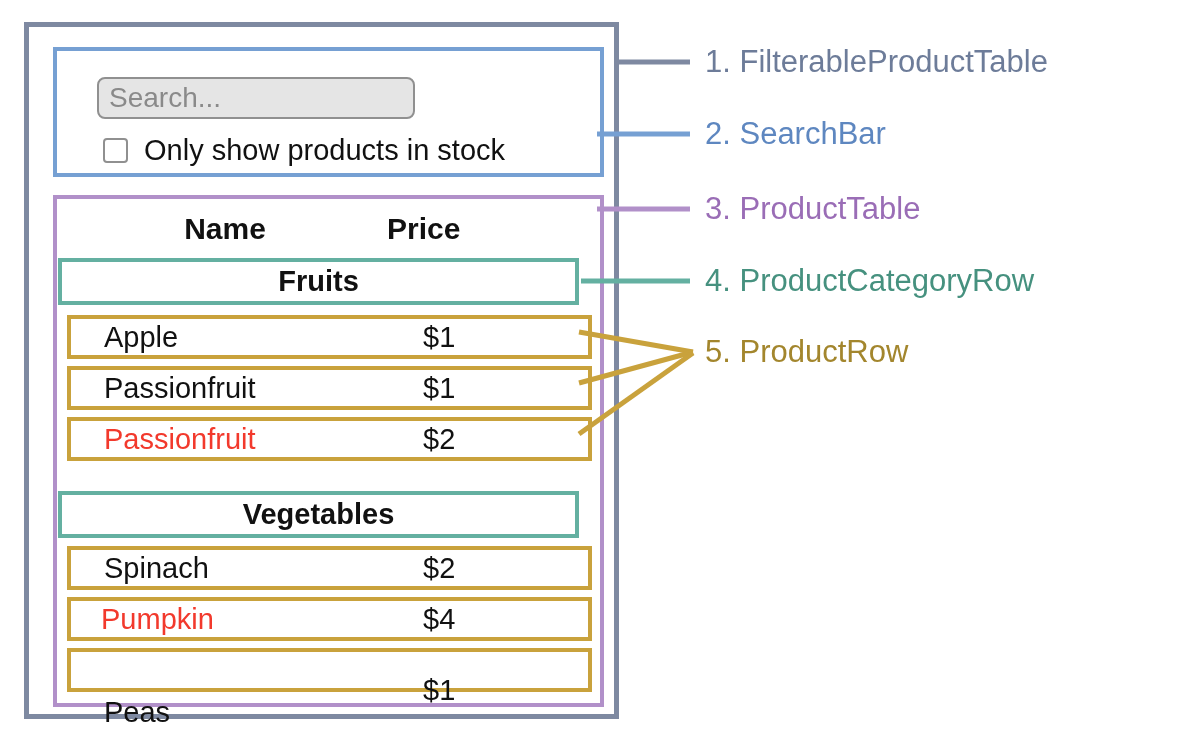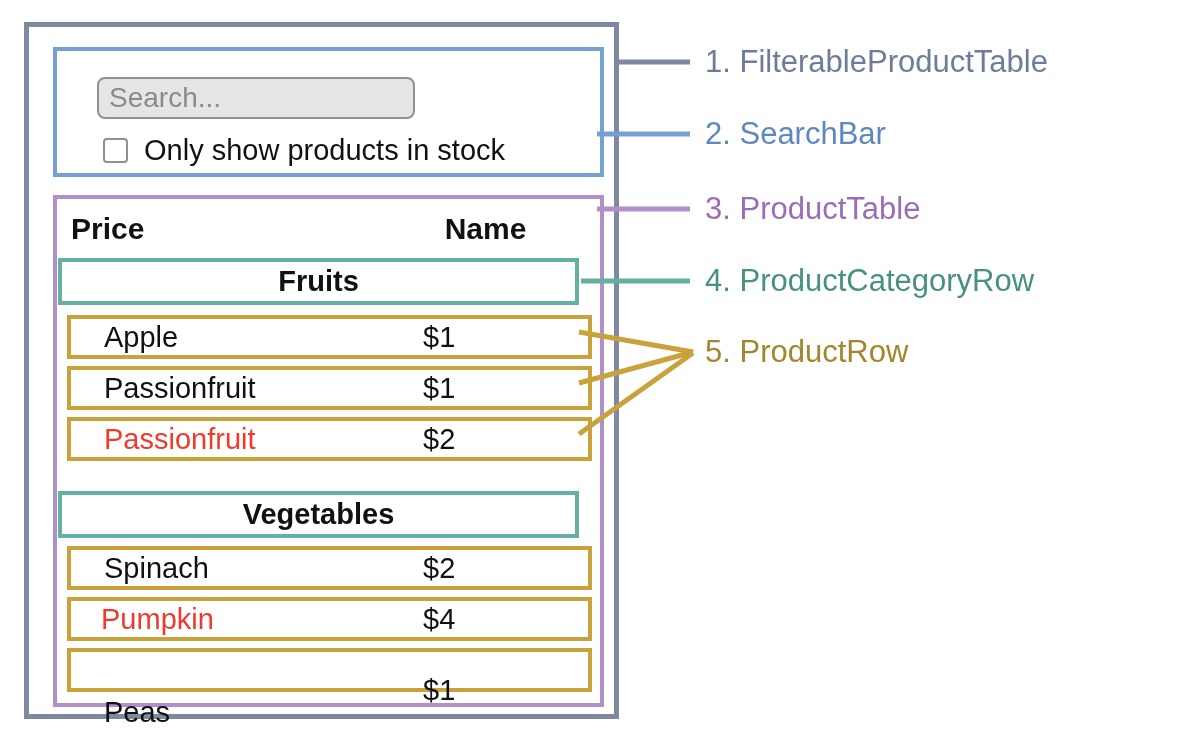--- a/index.html
+++ b/index.html
@@ -74,22 +74,22 @@
     <div class="box searchbar" style="left:24px; top:20px;">
       <input class="search-input" type="text" placeholder="Search..." style="">
       <div class="check-row">
         <span class="checkbox"></span>
         <span class="check-label">Only show products in stock</span>
       </div>
     </div>
 
     <div class="box producttable" style="left:24px; top:168px;">
       <div class="thead">
+        <div class="th name">Name</div>
         <div class="th price">Price</div>
-        <div class="th name">Name</div>
       </div>
 
       <div class="catrow">
         <span>Fruits</span>
       </div>
 
       <div class="prow first">
         <span class="cell name" style="color: rgb(17, 17, 17);">Apple</span>
         <span class="cell price">$1</span>
       </div>

